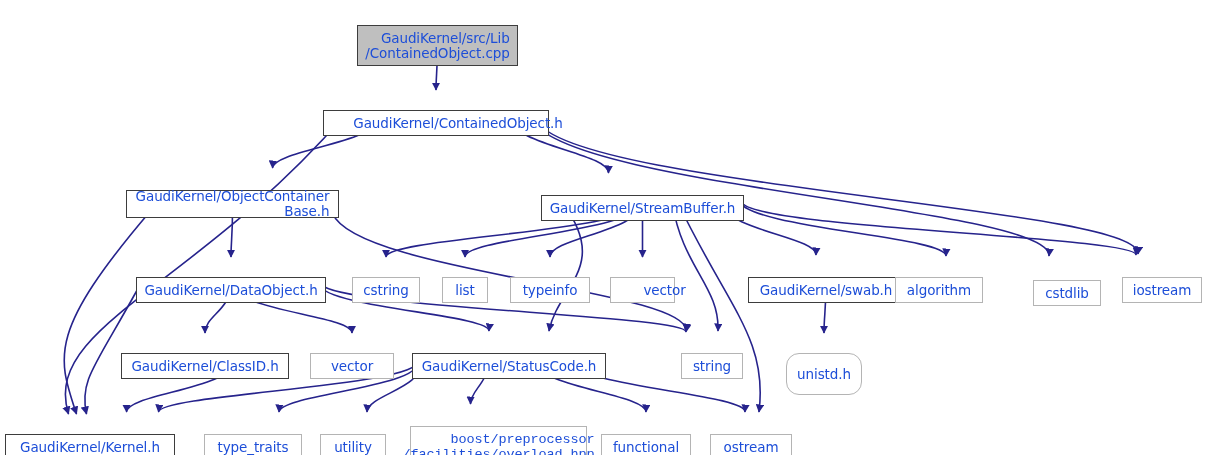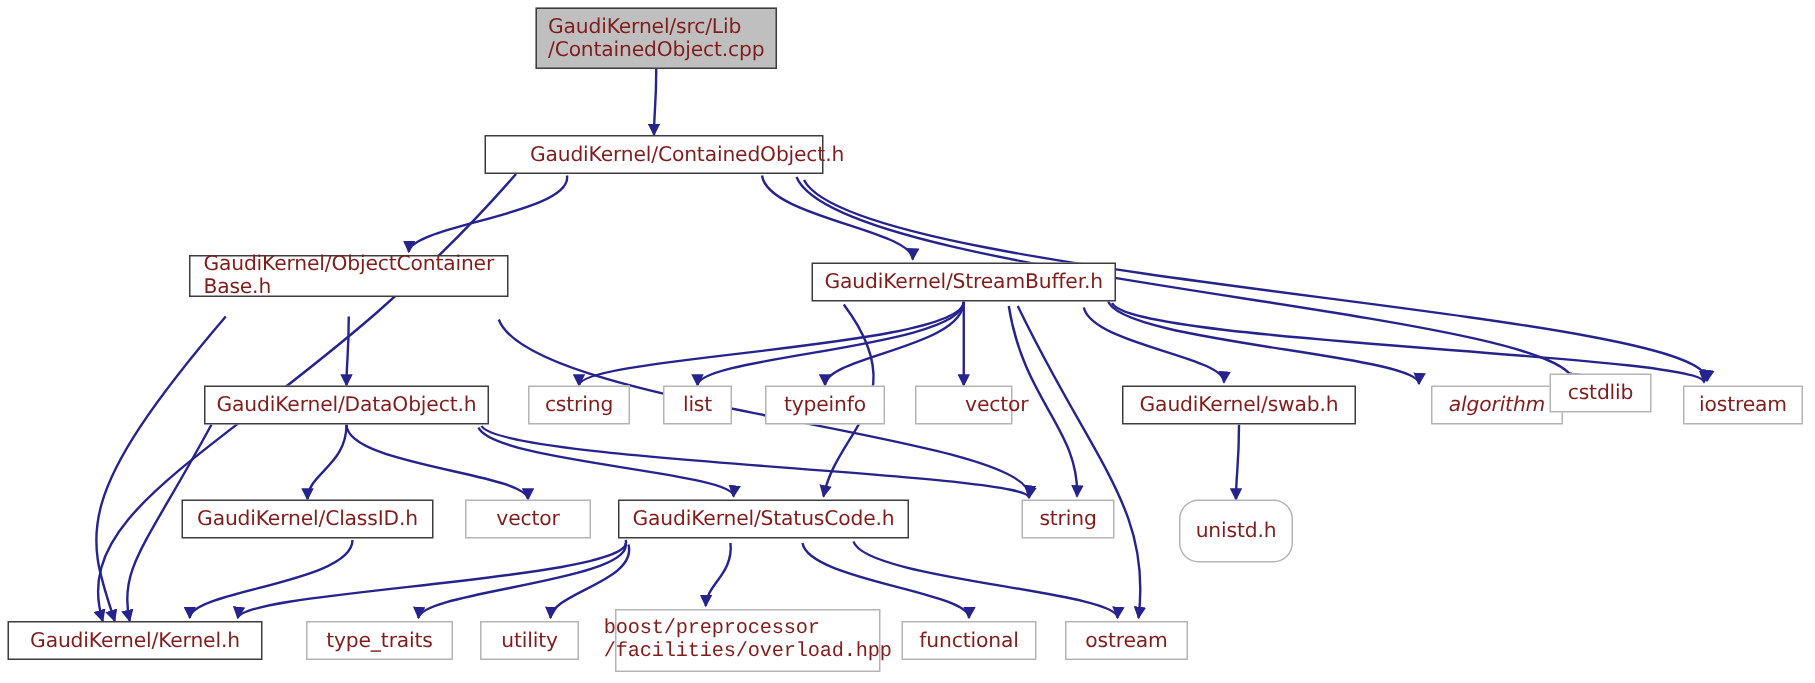--- a/index.html
+++ b/index.html
@@ -8,26 +8,27 @@
     width:1210px;height:455px;
     background:#ffffff;
     font-family:"DejaVu Sans","Liberation Sans",sans-serif;
     overflow:hidden;
   }
   svg#edges{position:absolute;left:0;top:0;width:1210px;height:455px;pointer-events:none;}
   .node{
     position:absolute;
     box-sizing:border-box;
     display:flex;align-items:center;justify-content:center;
-    text-align:left;
-    color:#7f1d1d;
+    text-align:right;
+    color:#1d4ed8;
     font-size:13.5px;
     line-height:15px;
     white-space:pre-line;
     letter-spacing:-0.1px;
+    margin-top:20px;
   }
   .node.ext{border:1px solid #b4b4b4;background:#ffffff;}
   .node.int{border:1.6px solid #3d3d3d;background:#ffffff;}
   .node.root{border:1.6px solid #3d3d3d;background:#bfbfbf;}
 </style>
 </head>
 <body>
 
 <div id="graph">
   <svg id="edges" viewBox="0 0 1210 455">
@@ -77,22 +78,22 @@
       <div class="node int" style="left: 323px; top: 90px; width: 226px; height: 26px; padding-left: 44px;">GaudiKernel/ContainedObject.h</div>
       <div class="node int" style="left: 126px; top: 170px; width: 213px; height: 28px;">GaudiKernel/ObjectContainer
 Base.h</div>
       <div class="node int" style="left: 541px; top: 175px; width: 203px; height: 26px;">GaudiKernel/StreamBuffer.h</div>
       <div class="node int" style="left: 136px; top: 257px; width: 190px; height: 26px;">GaudiKernel/DataObject.h</div>
       <div class="node ext" style="left: 352px; top: 257px; width: 68px; height: 26px;">cstring</div>
       <div class="node ext" style="left: 442px; top: 257px; width: 46px; height: 26px;">list</div>
       <div class="node ext" style="left: 510px; top: 257px; width: 80px; height: 26px;">typeinfo</div>
       <div class="node ext" style="left: 610px; top: 257px; width: 65px; height: 26px; padding-left: 44px;">vector</div>
       <div class="node int" style="left: 748px; top: 257px; width: 156px; height: 26px;">GaudiKernel/swab.h</div>
-      <div class="node ext" style="left: 954px; top: 257px; width: 88px; height: 26px; font-style: italic;">algorithm</div>
-      <div class="node ext" style="left: 1033px; top: 249px; width: 68px; height: 26px;">cstdlib</div>
+      <div class="node ext" style="left: 895px; top: 257px; width: 88px; height: 26px;">algorithm</div>
+      <div class="node ext" style="left: 1033px; top: 260px; width: 68px; height: 26px;">cstdlib</div>
       <div class="node ext" style="left: 1122px; top: 257px; width: 80px; height: 26px;">iostream</div>
       <div class="node int" style="left: 121px; top: 333px; width: 168px; height: 26px;">GaudiKernel/ClassID.h</div>
       <div class="node ext" style="left: 310px; top: 333px; width: 84px; height: 26px;">vector</div>
       <div class="node int" style="left: 412px; top: 333px; width: 194px; height: 26px;">GaudiKernel/StatusCode.h</div>
       <div class="node ext" style="left: 681px; top: 333px; width: 62px; height: 26px;">string</div>
       <div class="node ext" style="left: 786px; top: 333px; width: 76px; height: 42px; border-radius: 13px;">unistd.h</div>
       <div class="node int" style="left: 5px; top: 414px; width: 170px; height: 26px;">GaudiKernel/Kernel.h</div>
       <div class="node ext" style="left: 204px; top: 414px; width: 98px; height: 26px;">type_traits</div>
       <div class="node ext" style="left: 320px; top: 414px; width: 66px; height: 26px;">utility</div>
       <div class="node ext" style="left: 410px; top: 406px; width: 177px; height: 42px; font-family: Liberation Mono, monospace;">boost/preprocessor

